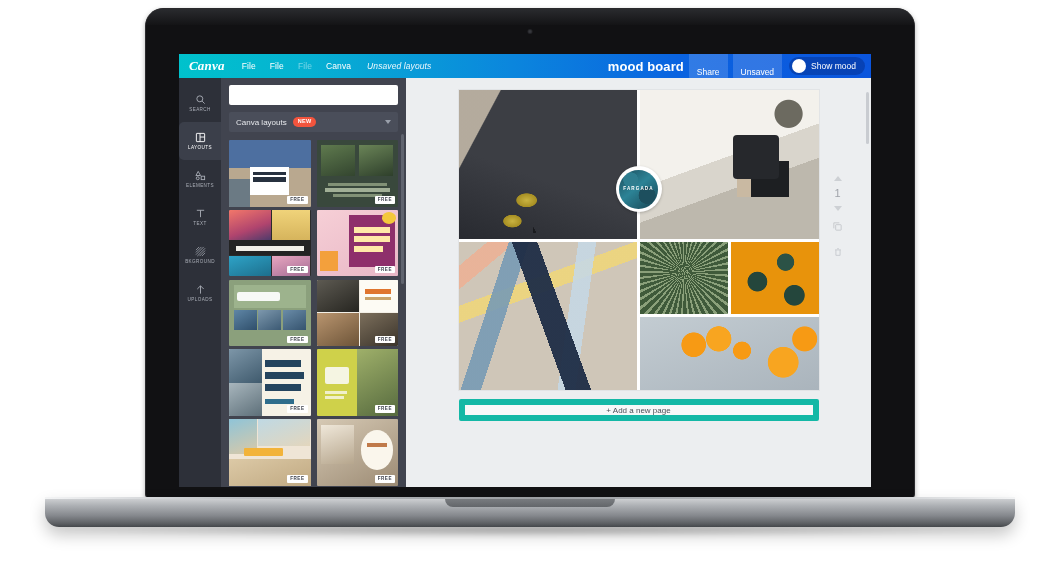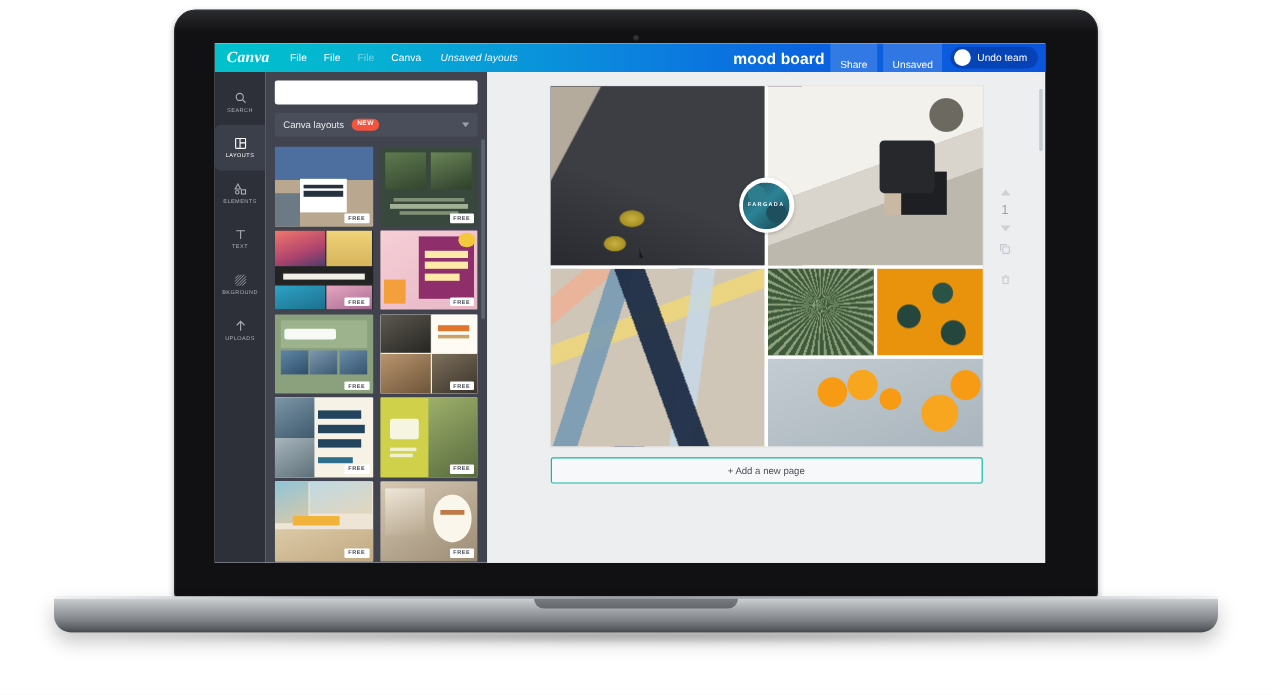--- a/index.html
+++ b/index.html
@@ -28,21 +28,21 @@
     opacity:.85;
   }
   #webcam {
     position: absolute; left: 50%; top: 20px; transform: translateX(-50%);
     width: 5px; height: 5px; border-radius: 50%;
     background: #3a3b40; box-shadow: inset 0 0 2px #000;
   }
 
   
   #screen {
-    position: absolute; left: 33px; top: 27px;
+    position: absolute; left: 33px; top: 45px;
     width: 692px; height: 433px;
     overflow: hidden; background: #eceef0;
   }
 
   #laptop-base {
     position: absolute; left: 45px; top: 497px;
     width: 970px; height: 30px;
     background: linear-gradient(180deg,#d6d8da 0%, #aeb1b5 28%, #85888d 62%, #5d6064 88%, #44474b 100%);
     border-radius: 3px 3px 14px 14px;
     box-shadow: 0 8px 16px rgba(0,0,0,.22);
@@ -252,21 +252,21 @@
     display:flex; flex-direction:column; align-items:center; gap:7px; color:#b9bcc1;
   }
   .caret-up { width:0;height:0;border-left:4px solid transparent;border-right:4px solid transparent;
               border-bottom:5px solid #cdd0d4; }
   .caret-down { width:0;height:0;border-left:4px solid transparent;border-right:4px solid transparent;
               border-top:5px solid #cdd0d4; }
   #page-number { font-size:11px; color:#9fa3a9; line-height:1; }
   .ctrl-icon { color:#c4c7cc; }
 
   #add-page-btn {
-    margin-top:9px; width:360px; height:22px; border:1px solid #14b8a6;
+    margin-top:9px; width:360px; height:22px; border:6px solid #14b8a6;
     background:#f7f8f9; border-radius:2px; display:flex; align-items:center;
     justify-content:center; font-size:8px; color:#4a4e57;
   }
 
   #ws-scrollbar { position:absolute; right:2px; top:14px; width:3px; height:52px;
      background:#c9ccd1; border-radius:2px; }
 </style>
 </head>
 <body>
 
@@ -288,21 +288,21 @@
           <div class="menu-item dim">File</div>
           <div class="menu-item">Canva</div>
           <div class="menu-item unsaved">Unsaved layouts</div>
 
           <div id="topbar-right">
             <div id="doc-title">mood board</div>
             <div class="tb-btn">Share</div>
             <div class="tb-btn">Unsaved</div>
             <div id="team-pill">
               <div id="avatar"></div>
-              <div id="team-label">Undo team</div>
+              <div id="team-label">Show mood</div>
             </div>
           </div>
         </div>
 
         <div id="body-row">
 
           <div id="rail">
 
             <div class="rail-item">
               <span class="rail-icon">

